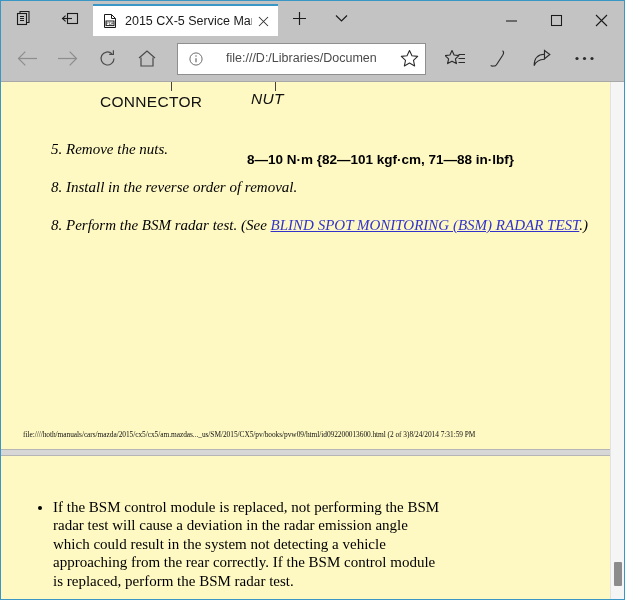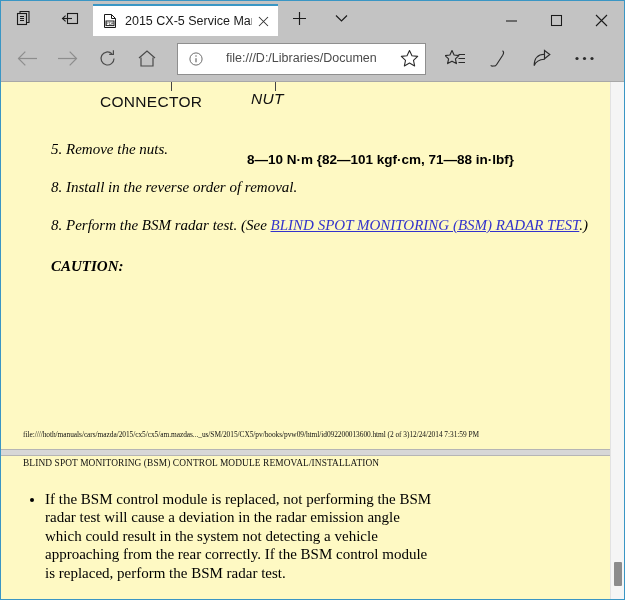--- a/index.html
+++ b/index.html
@@ -251,21 +251,21 @@
     font-family: "Liberation Serif", serif;
     color: #111;
     white-space: nowrap;
     letter-spacing: 0.1px;
   }
 
   ul.bullets {
     position: absolute;
     left: 0;
     top: 404px;
-    margin: 4px;
+    margin: 12px;
     list-style: disc;
   }
   ul.bullets li {
     font-size: 15px;
     line-height: 1.23;
     max-width: 392px;
     color: #000;
   }
 
   
@@ -449,28 +449,26 @@
       </div>
 
       <div class="steps">
         <p class="step">5. Remove the nuts.</p>
         <p class="step">8. Install in the reverse order of removal.</p>
 
         <p class="step">
           <span>8. Perform the BSM radar test. (See </span><a href="#" class="doclink">BLIND SPOT MONITORING (BSM) RADAR TEST</a><span>.)</span>
         </p>
 
-        <p class="caution">CAUTION:</p>
       </div>
 
-      <div class="pagefooter-url">file:////hoth/manuals/cars/mazda/2015/cx5/cx5/am.mazdas..._us/SM/2015/CX5/pv/books/pvw09/html/id092200013600.html (2 of 3)12/24/2014 7:31:59 PM</div>
+      <div class="pagefooter-url">file:////hoth/manuals/cars/mazda/2015/cx5/cx5/am.mazdas..._us/SM/2015/CX5/pv/books/pvw09/html/id092200013600.html (2 of 3)8/24/2014 7:31:59 PM</div>
 
       <div class="page-gap"></div>
 
-      <div class="pageheader">BLIND SPOT MONITORING (BSM) CONTROL MODULE REMOVAL/INSTALLATION</div>
 
       <ul class="bullets">
         <li>If the BSM control module is replaced, not performing the BSM radar test will cause a deviation in the radar emission angle which could result in the system not detecting a vehicle approaching from the rear correctly. If the BSM control module is replaced, perform the BSM radar test.</li>
       </ul>
 
     </div>
 
     <div id="scrollbar">
       <div id="scrollthumb"></div>
     </div>

